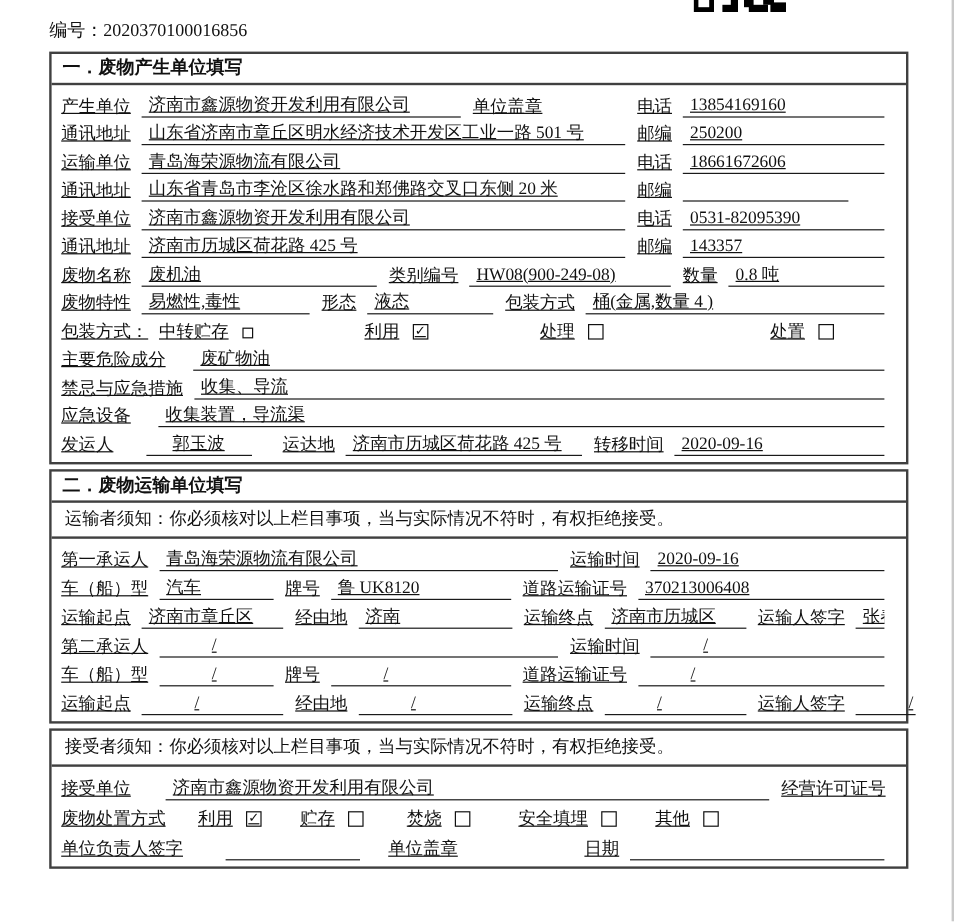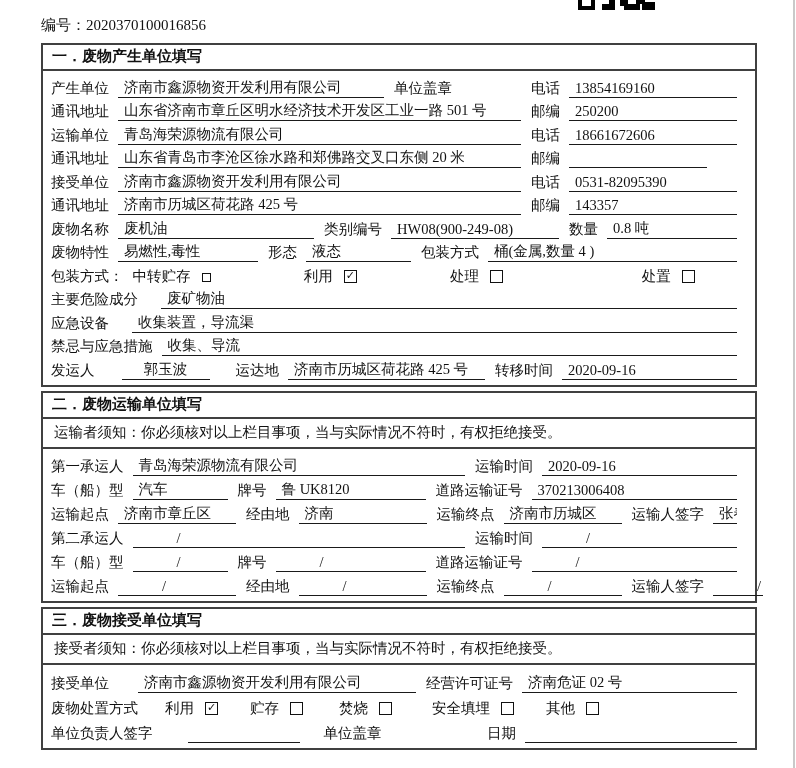--- a/index.html
+++ b/index.html
@@ -13,21 +13,21 @@
   .doc{padding:10px 0 0 41px;width:716px;}
   .hdr{display:flex;align-items:flex-start;height:33px;}
   .serial{width:230px;font-size:15px;padding-top:6px;white-space:nowrap;}
   .title{flex:1;text-align:center;font-size:26px;font-weight:700;letter-spacing:1px;
          font-family:"Liberation Sans","DejaVu Sans",sans-serif;line-height:30px;}
   .hdr-sp{width:160px;}
   .box{border:2px solid #404040;width:712px;margin-bottom:4px;background:#fff;}
   .sec-title{font-weight:700;font-size:15px;padding:2px 9px 3px;border-bottom:2px solid #404040;
              font-family:"Liberation Sans","DejaVu Sans",sans-serif;}
   .notice{font-size:14.5px;padding:4px 11px 5px;border-bottom:2px solid #404040;}
-  .sec-body{padding:3px 8px 5px;}
+  .sec-body{padding:3px 8px 5px;text-decoration:underline;}
   .row{display:flex;align-items:flex-end;height:23.5px;}
   .s2 .row{height:24px;}
   .s3 .row{height:25px;}
   .lbl{white-space:nowrap;margin-right:9px;font-size:14.5px;flex:0 0 auto;}
   .val{border-bottom:1px solid #1a1a1a;font-size:14.5px;padding:0 6px 0 6px;margin-right:10px;
        white-space:nowrap;overflow:hidden;flex:0 0 auto;min-height:18px;box-sizing:border-box;}
   .val.slash{padding-left:44px;}
   .gap{flex:0 0 auto;}
   .cbx{box-sizing:border-box;width:13px;height:13px;border:1.6px solid #111;margin:0 2px 3px 2px;
        flex:0 0 auto;font-size:11px;line-height:10px;text-align:center;font-weight:700;
@@ -129,27 +129,27 @@
           <span class="lbl">处置</span>
           <span class="cbx"></span>
           <span class="gap" style="flex: 0.55 1 0%;"></span>
         </div>
         <div class="row">
           <span class="lbl">主要危险成分</span>
           <span class="gap" style="width: 14px;"></span>
           <span class="val" style="flex: 1 1 0%;">废矿物油</span>
         </div>
         <div class="row">
+          <span class="lbl">禁忌与应急措施</span>
+          <span class="val" style="flex: 1 1 0%;">收集、导流</span>
+        </div>
+        <div class="row">
           <span class="lbl">应急设备</span>
           <span class="gap" style="width: 14px;"></span>
           <span class="val" style="flex: 1 1 0%;">收集装置，导流渠</span>
-        </div>
-        <div class="row">
-          <span class="lbl">禁忌与应急措施</span>
-          <span class="val" style="flex: 1 1 0%;">收集、导流</span>
         </div>
         <div class="row">
           <span class="lbl">发运人</span>
           <span class="gap" style="width: 18px;"></span>
           <span class="val" style="width: 88px; text-align: center;">郭玉波</span>
           <span class="gap" style="width: 16px;"></span>
           <span class="lbl">运达地</span>
           <span class="val" style="flex: 1 1 0%;">济南市历城区荷花路 425 号</span>
           <span class="lbl">转移时间</span>
           <span class="val" style="width: 175px;">2020-09-16</span>
@@ -206,29 +206,27 @@
           <span class="val slash" style="width: 128px;">/</span>
           <span class="lbl">运输终点</span>
           <span class="val slash" style="width: 118px;">/</span>
           <span class="lbl">运输人签字</span>
           <span class="val slash" style="flex: 1 1 0%;">/</span>
         </div>
       </div>
   </section>
 
   <section class="box s3">
-    <div class="sec-title">三．废物接受单位填写</div>
     <div class="notice">接受者须知：你必须核对以上栏目事项，当与实际情况不符时，有权拒绝接受。</div>
     <div class="sec-body">
         <div class="row">
           <span class="lbl">接受单位</span>
           <span class="gap" style="width: 20px;"></span>
           <span class="val" style="flex: 1 1 0%;">济南市鑫源物资开发利用有限公司</span>
           <span class="lbl">经营许可证号</span>
-          <span class="val" style="width: 215px;">济南危证 02 号</span>
         </div>
         <div class="row">
           <span class="lbl">废物处置方式</span>
           <span class="gap" style="width: 18px;"></span>
           <span class="lbl">利用</span>
           <span class="cbx on">✓</span>
           <span class="gap" style="width: 30px;"></span>
           <span class="lbl">贮存</span>
           <span class="cbx"></span>
           <span class="gap" style="width: 34px;"></span>

